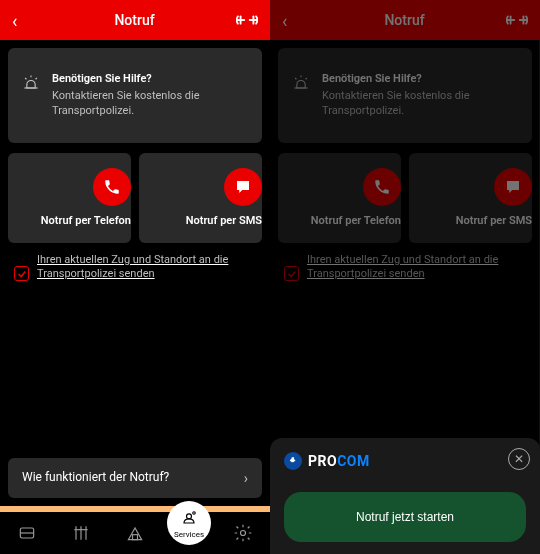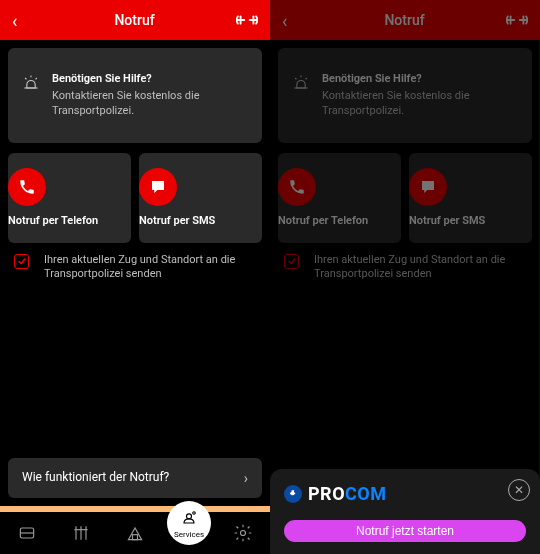--- a/index.html
+++ b/index.html
@@ -54,40 +54,41 @@
     gap: 8px;
     padding: 0 8px;
   }
   .big-btn {
     flex: 1;
     background: #2a2a2a;
     border-radius: 6px;
     height: 90px;
     display: flex;
     flex-direction: column;
-    align-items: flex-start;
+    align-items: flex-end;
     justify-content: center;
     gap: 8px;
   }
   .big-btn .circ {
     width: 38px;
     height: 38px;
     border-radius: 50%;
     background: #eb0000;
     display: flex;
     align-items: center;
     justify-content: center;
   }
   .big-btn .circ svg { width: 18px; height: 18px; fill: #fff; }
   .big-btn .label { font-size: 11px; font-weight: 600; }
   .chk-row {
     display: flex;
-    align-items: flex-start;
-    gap: 15px;
+    align-items: flex-end;
+    gap: 8px;
     padding: 10px 14px 0 14px;
+    text-decoration: underline;
   }
   .chk-row .chk {
     width: 15px;
     height: 15px;
     border: 1.3px solid #eb0000;
     border-radius: 3px;
     display: flex;
     align-items: center;
     justify-content: center;
     flex-shrink: 0;
@@ -152,31 +153,32 @@
     font-size: 12px;
     background: transparent;
   }
   .sheet .brand { display:flex; align-items:center; gap:6px; margin-bottom:16px; }
   .sheet .brand .bdg {
     width: 18px; height: 18px; border-radius: 50%;
     background: #0a4aa0;
     display:flex; align-items:center; justify-content:center;
   }
   .sheet .brand .bdg svg { width:10px; height:10px; fill:#fff; }
-  .sheet .brand .bt { font-size:18px; font-weight:700; letter-spacing:.5px; }
+  .sheet .brand .bt { font-size:14px; font-weight:700; letter-spacing:.5px; }
   .sheet .brand .bt .p1 { color:#fff; }
   .sheet .brand .bt .p2 { color:#0a84ff; }
   .sheet .body { font-size: 11.5px; color:#d8d8d8; line-height:1.4; }
   .sheet .body p { margin-bottom: 10px; }
   .sheet .cta {
-    background:#d946ef;
+    margin-top: 6px;
+    background:#14532d;
     color:#fff;
     border:none;
     width:100%;
-    height:22px;
+    height:50px;
     border-radius:17px;
     font-size:12px;
     font-weight:500;
   }
 </style>
 </head>
 <body>
 
 <div class="screen">
   <div class="header">

